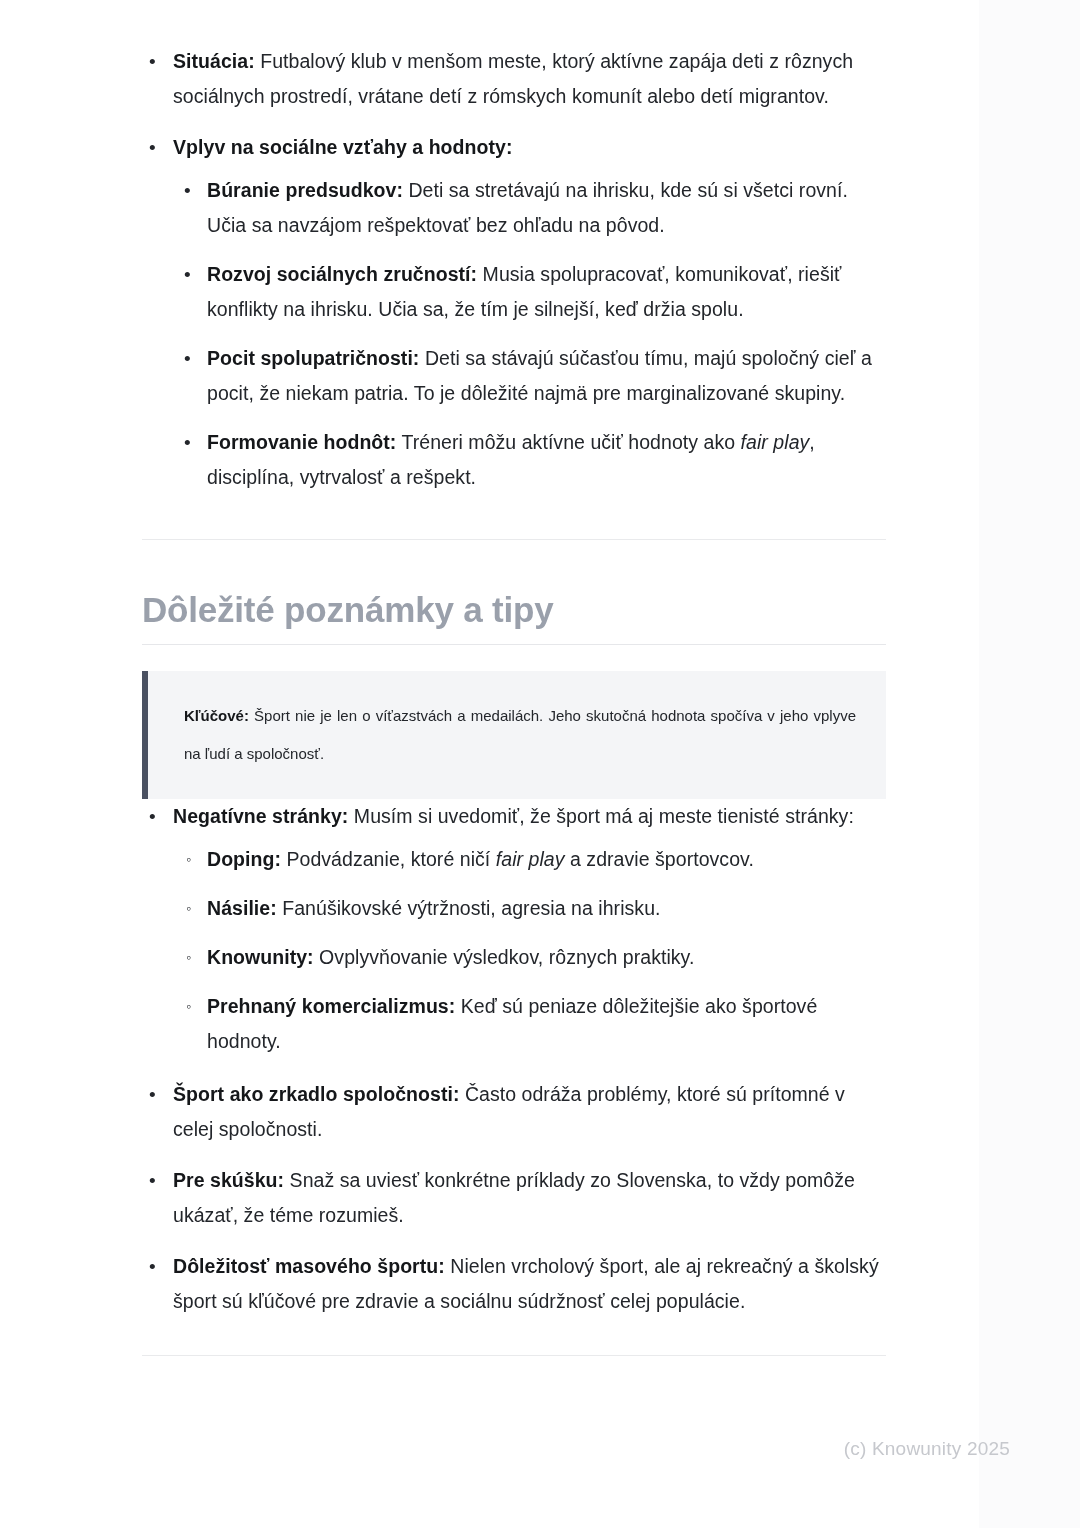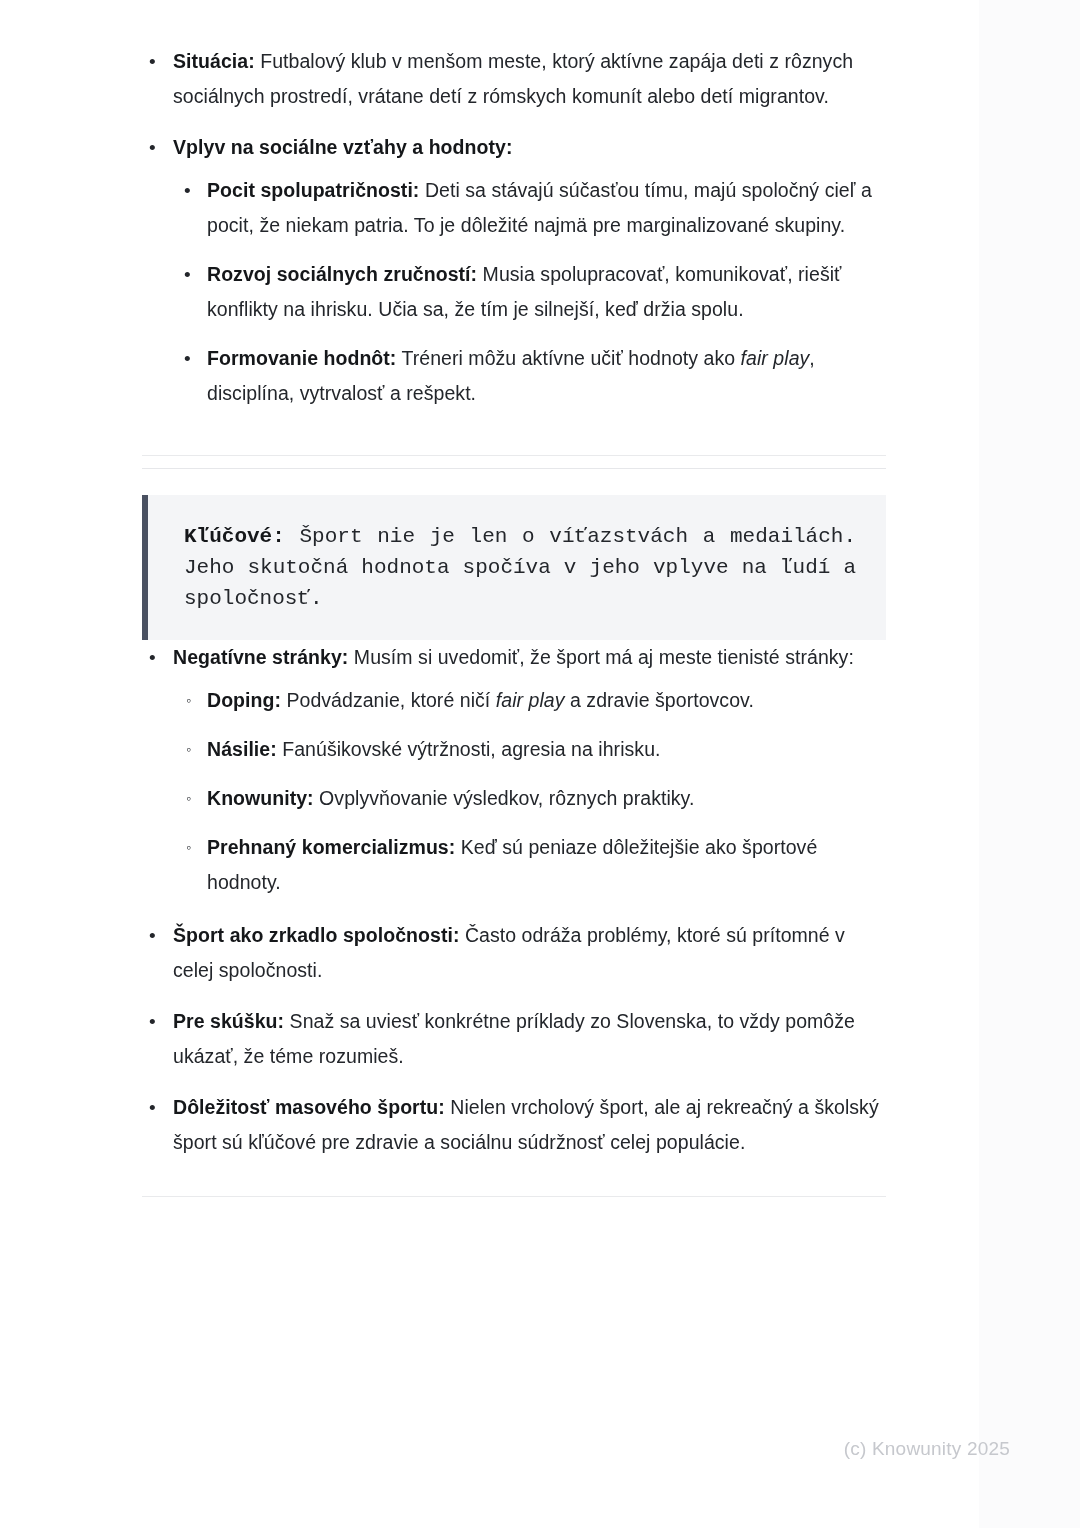--- a/index.html
+++ b/index.html
@@ -144,25 +144,24 @@
   .callout {
     margin-top: 26px;
     background: #f4f5f7;
     border-left: 6px solid #4a5161;
     padding: 26px 30px 26px 36px;
     box-sizing: border-box;
     width: 744px;
   }
   .callout p {
     margin: 0;
-    font-size: 21px;
-    line-height: 31px;
+    font-size: 15px;
+    line-height: 38px;
     color: #23262b;
     text-align: justify;
-    font-family: Liberation Mono, monospace;
   }
 
   .post-callout { margin-top: 32px; }
 
   .rule.r2 { margin-top: 36px; }
 
   
   .footer {
     position: absolute;
     right: 70px;
@@ -188,38 +187,43 @@
         <b>Situácia:</b><span> Futbalový klub v menšom meste, ktorý aktívne zapája deti z rôznych sociálnych prostredí, vrátane detí z rómskych komunít alebo detí migrantov.</span>
       </li>
 
       <li>
         <span class="marker"></span>
         <b>Vplyv na sociálne vzťahy a hodnoty:</b><span></span>
 
         <ul class="lvl2 disc">
           <li>
             <span class="marker"></span>
+            <b>Búranie predsudkov:</b><span> Deti sa stretávajú na ihrisku, kde sú si všetci rovní. Učia sa navzájom rešpektovať bez ohľadu na pôvod.</span><i></i><span></span>
+          </li>
+          <li>
+            <span class="marker"></span>
+            <b>Rozvoj sociálnych zručností:</b><span> Musia spolupracovať, komunikovať, riešiť konflikty na ihrisku. Učia sa, že tím je silnejší, keď držia spolu.</span><i></i><span></span>
+          </li>
+          <li>
+            <span class="marker"></span>
             <b>Pocit spolupatričnosti:</b><span> Deti sa stávajú súčasťou tímu, majú spoločný cieľ a pocit, že niekam patria. To je dôležité najmä pre marginalizované skupiny.</span><i></i><span></span>
           </li>
           <li>
             <span class="marker"></span>
-            <b>Rozvoj sociálnych zručností:</b><span> Musia spolupracovať, komunikovať, riešiť konflikty na ihrisku. Učia sa, že tím je silnejší, keď držia spolu.</span><i></i><span></span>
-          </li>
-          <li>
-            <span class="marker"></span>
             <b>Formovanie hodnôt:</b><span> Tréneri môžu aktívne učiť hodnoty ako </span><i>fair play</i><span>, disciplína, vytrvalosť a rešpekt.</span>
           </li>
         </ul>
       </li>
 
 
     </ul>
 
     <hr class="rule r1">
 
+    <div class="section-head">Dôležité poznámky a tipy</div>
     <div class="section-head-rule"></div>
 
     <div class="callout">
       <p><b>Kľúčové:</b><span> Šport nie je len o víťazstvách a medailách. Jeho skutočná hodnota spočíva v jeho vplyve na ľudí a spoločnosť.</span></p>
     </div>
 
     <ul class="lvl1 post-callout">
 
       <li>
         <span class="marker"></span>

